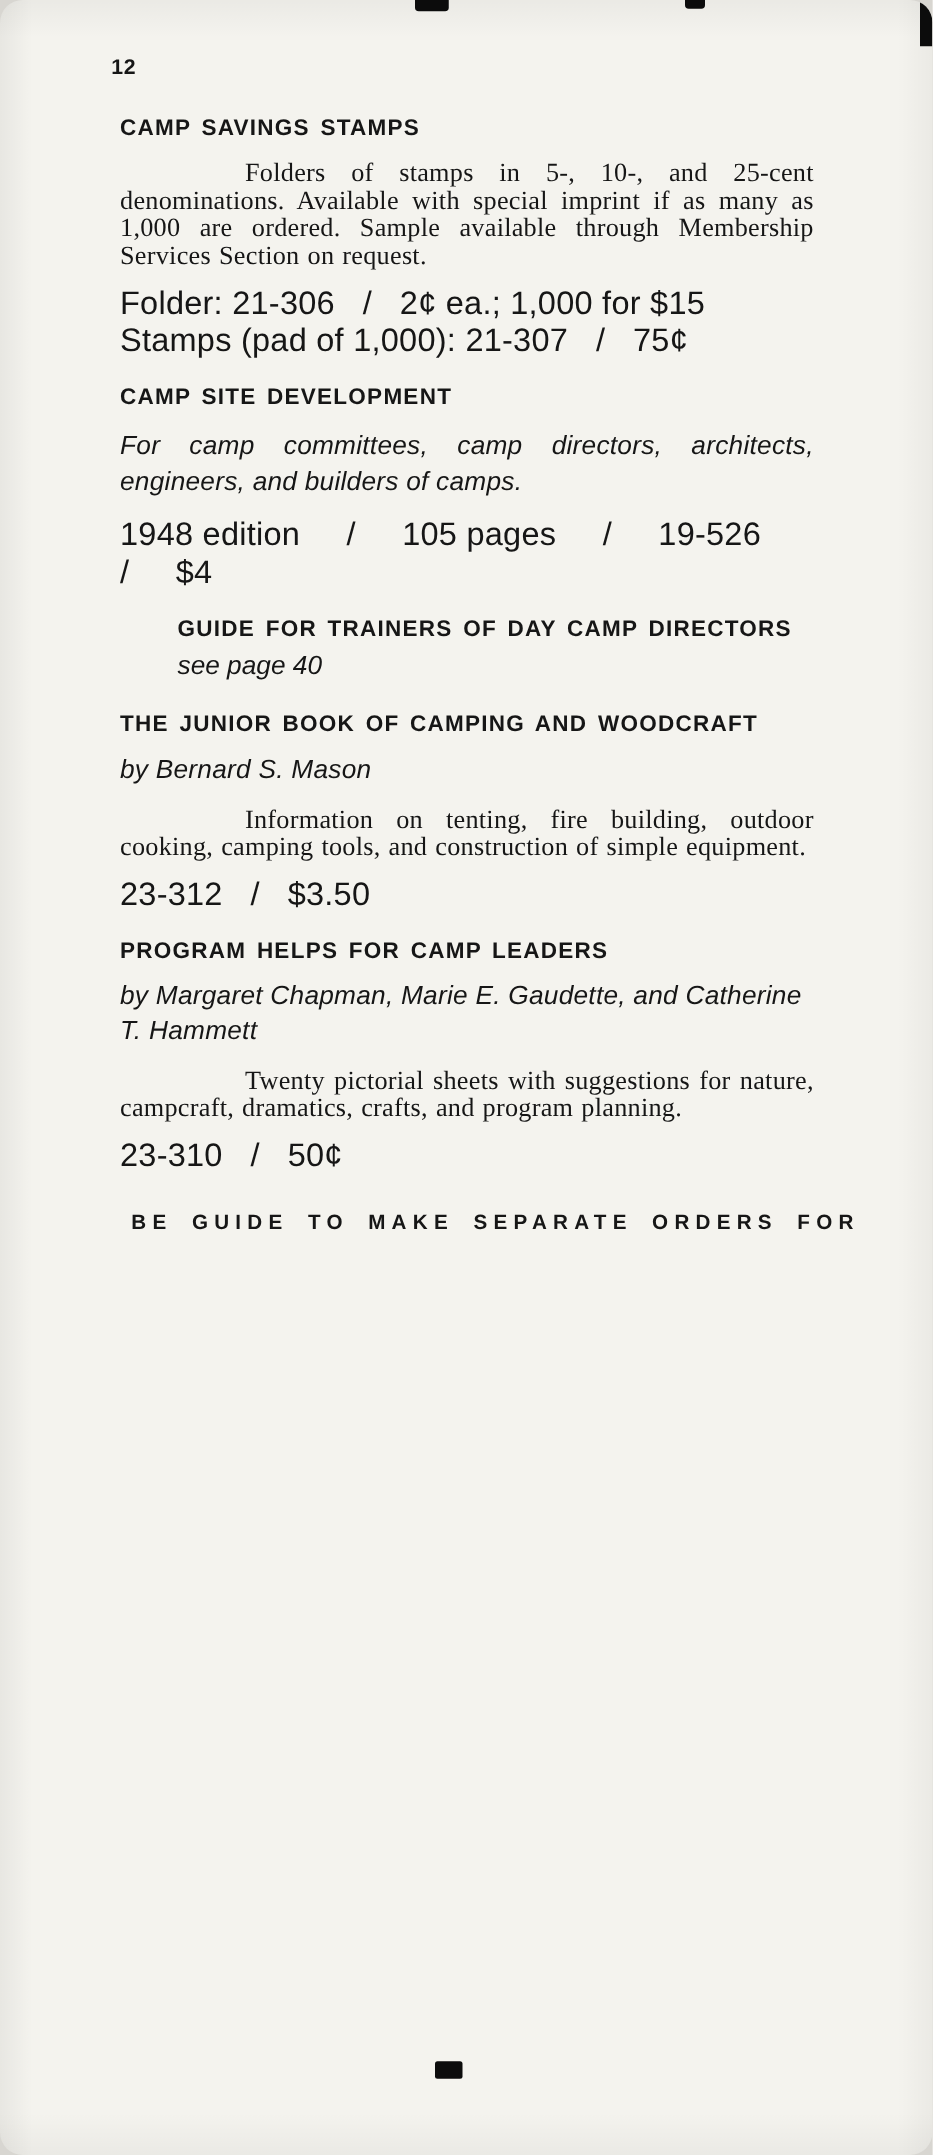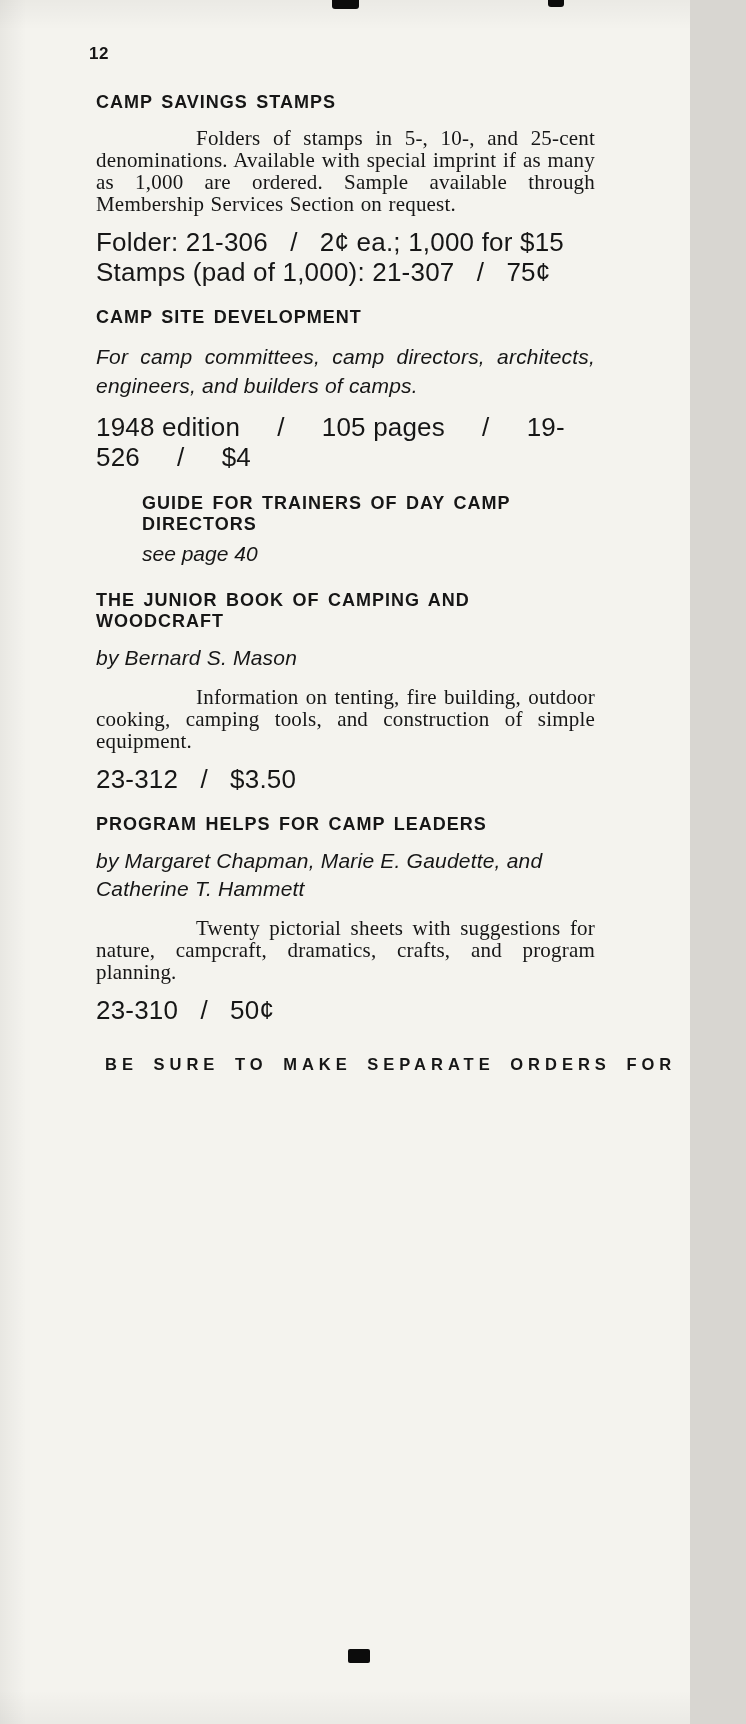--- a/index.html
+++ b/index.html
@@ -4,30 +4,31 @@
 <style>
   html, body { margin: 0; padding: 0; }
   body {
     width: 746px;
     height: 1724px;
     background: #d8d6d1;
     font-family: "Liberation Sans", "DejaVu Sans", sans-serif;
   }
   .page {
     position: relative;
-    width: 690px;
+    width: 746px;
     height: 1724px;
     box-sizing: border-box;
     padding: 44px 95px 0 96px;
     color: var(--ink, #161616);
     background:
       linear-gradient(90deg, rgba(0,0,0,0.05) 0px, rgba(0,0,0,0) 26px, rgba(0,0,0,0) 718px, rgba(0,0,0,0.04) 746px),
       linear-gradient(180deg, rgba(0,0,0,0.04) 0px, rgba(0,0,0,0) 30px, rgba(0,0,0,0) 1690px, rgba(0,0,0,0.04) 1724px),
       var(--paper, #f4f3ee);
     overflow: hidden;
+    border-radius: 18px;
   }
   .artifact { position: absolute; background: #0c0c0c; }
   .artifact-top-1 { left: 332px; top: 0; width: 27px; height: 9px; border-radius: 0 0 3px 3px; }
   .artifact-top-2 { left: 548px; top: 0; width: 16px; height: 7px; border-radius: 0 0 3px 3px; }
   .artifact-top-right { left: 736px; top: 0; width: 10px; height: 37px; }
   .artifact-bottom { left: 348px; top: 1649px; width: 22px; height: 14px; border-radius: 2px; }
 
   .page-number {
     font-size: 17px;
     font-weight: 700;
@@ -147,15 +148,15 @@
   <section class="sec s5">
     <h2 class="heading">PROGRAM HELPS FOR CAMP LEADERS</h2>
     <p class="byline">by Margaret Chapman, Marie E. Gaudette, and Catherine T. Hammett</p>
     <p class="body-para">Twenty pictorial sheets with suggestions for nature, campcraft, dramatics, crafts, and program planning.</p>
     <div class="price-block">
       <p class="price-line">23-310   /   50¢</p>
     </div>
   </section>
 
 
-  <div class="footer">BE SURE TO MAKE SEPARATE ORDERS FOR</div>
+  <div class="footer">BE GUIDE TO MAKE SEPARATE ORDERS FOR</div>
 
 </div>
 
 </body></html>

